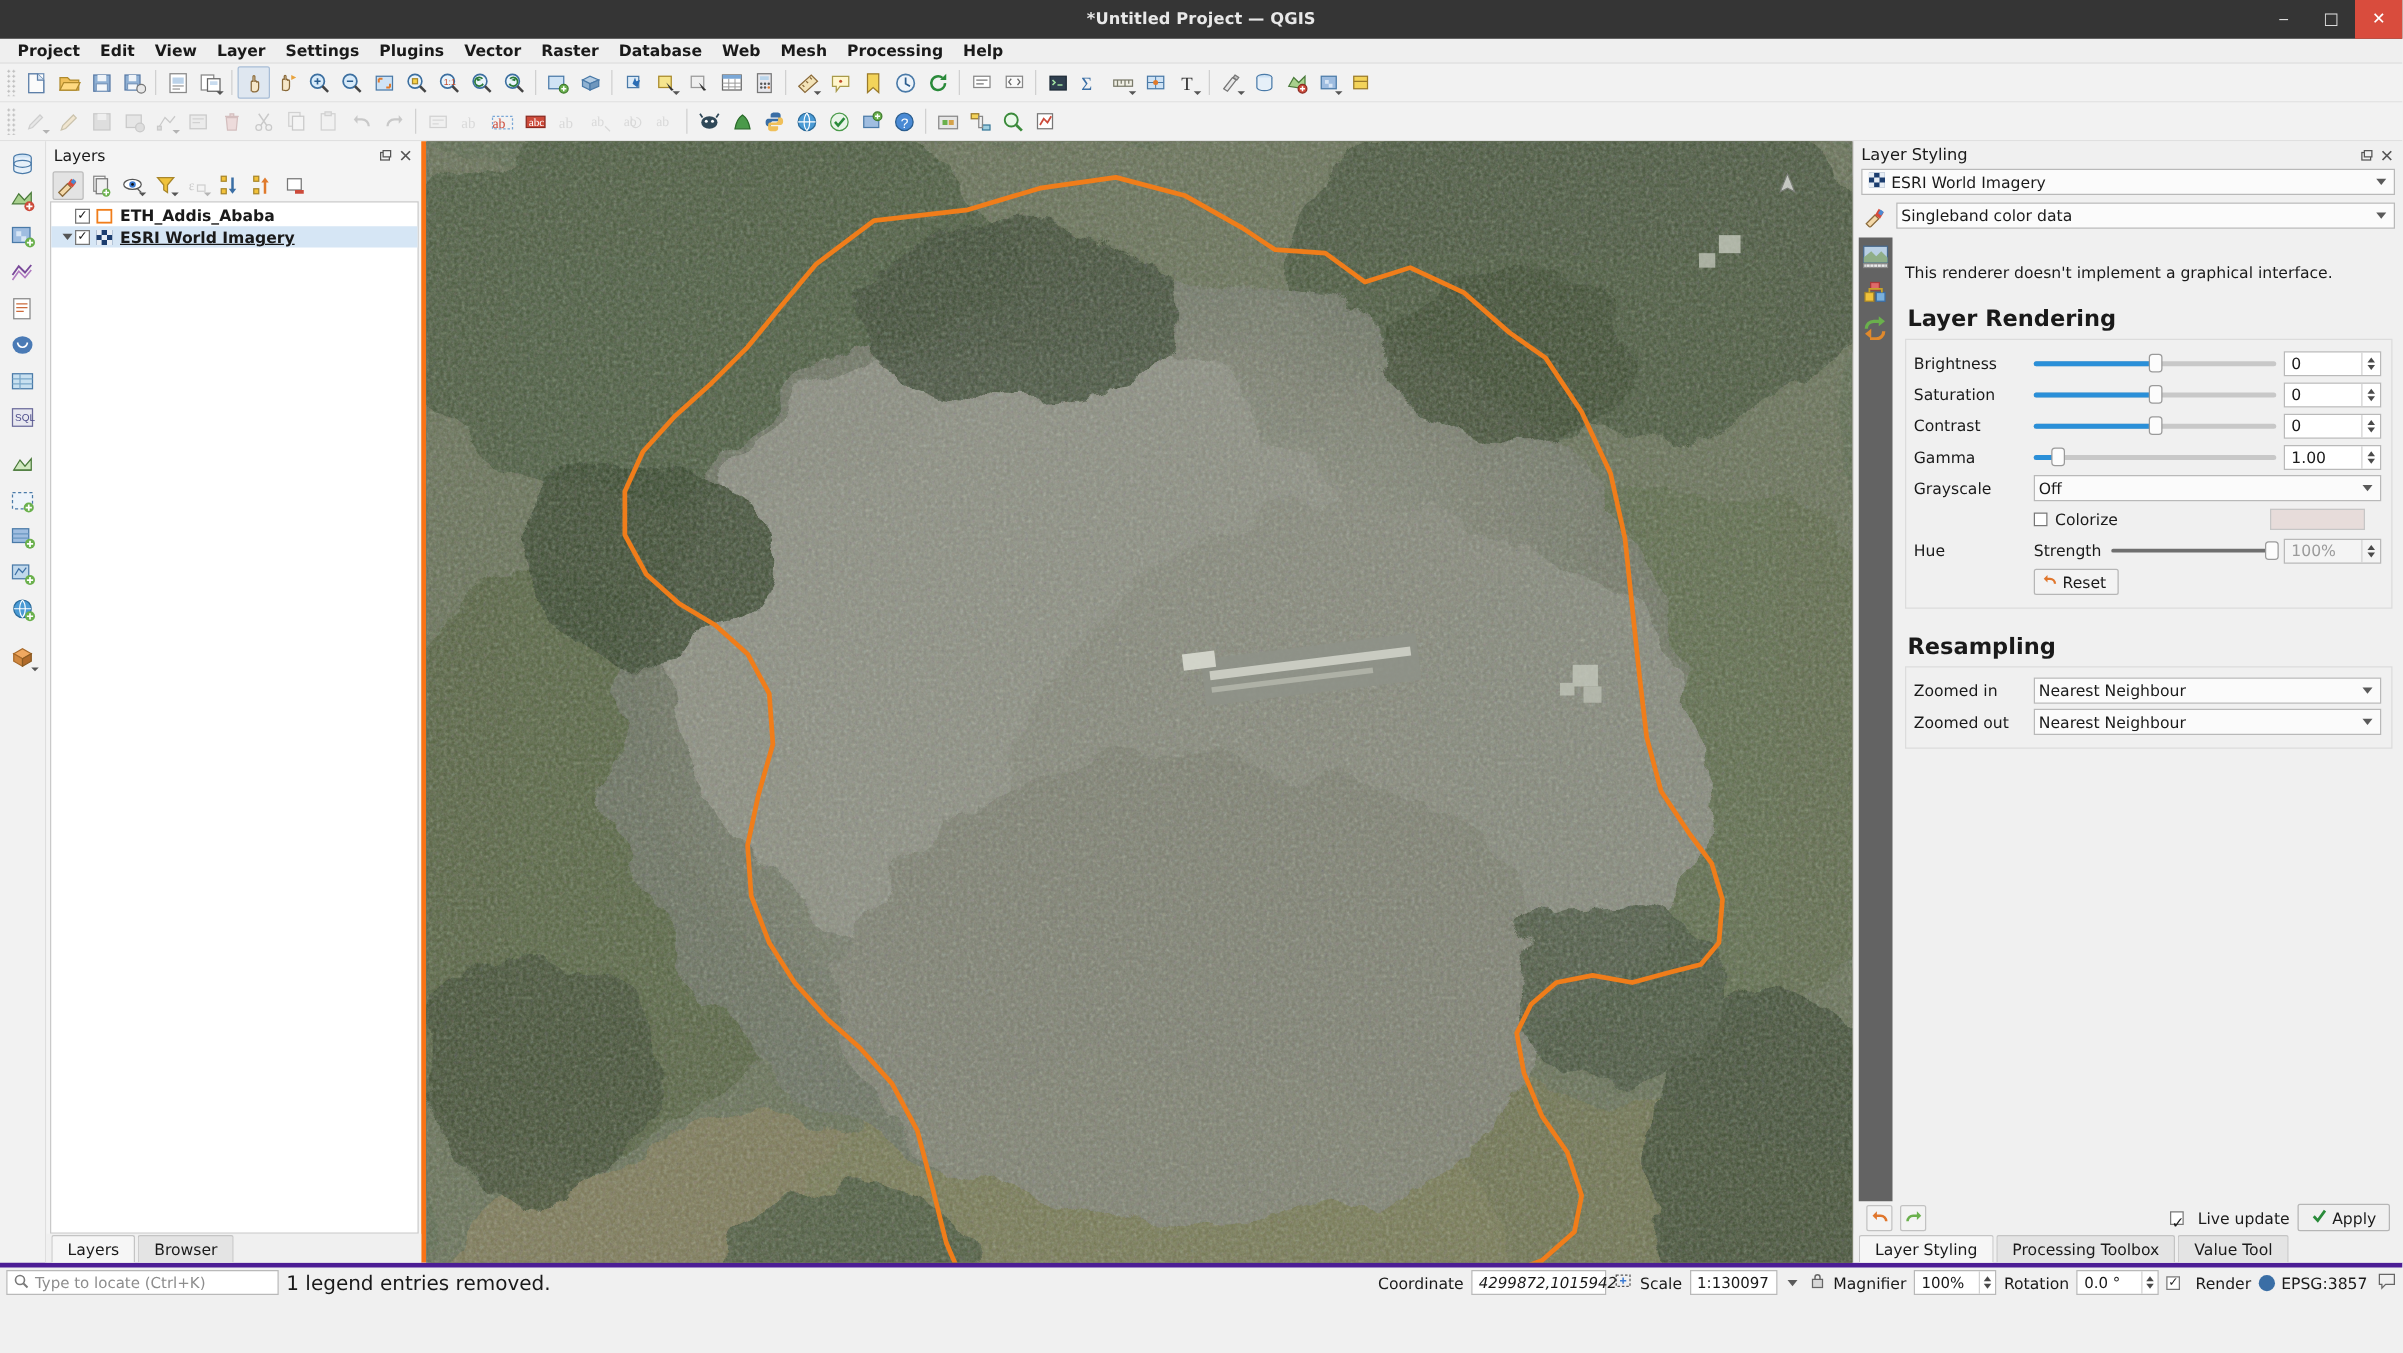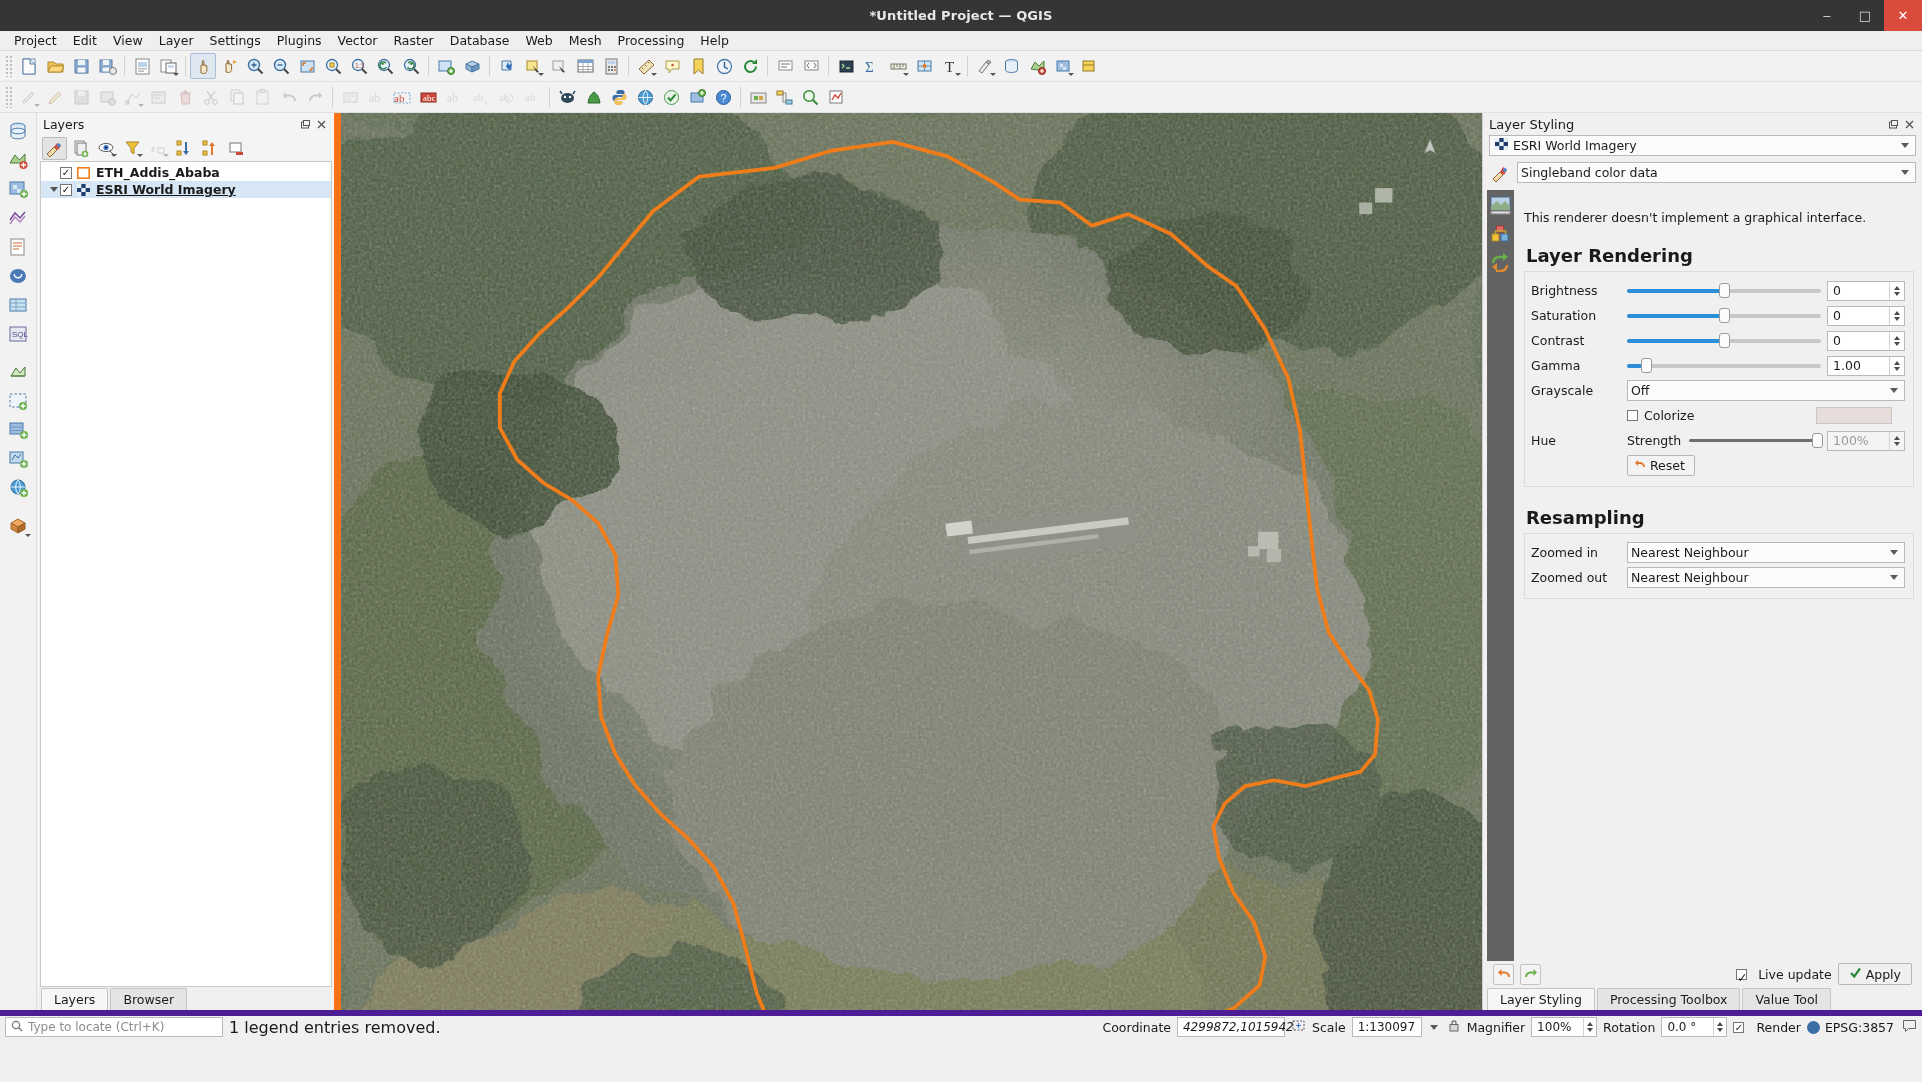--- a/index.html
+++ b/index.html
@@ -24,21 +24,21 @@
   .win-btns { position:absolute; right:0; top:0; height:31px; display:flex; }
   .win-btn { width:38px; height:31px; display:flex; align-items:center; justify-content:center;
              color:#dcdcdc; font-size:13px; }
   .win-btn.close { background:#d94c3d; color:#fff; }
 
   
   .menubar {
     height:20px; background:#efefef; border-bottom:1px solid #dcdcdc;
     display:flex; align-items:center; padding-left:6px; font-size:12.5px;
   }
-  .menu-item { padding:1px 8px; white-space:nowrap; }
+  .menu-item { padding:1px 8px; white-space:nowrap;font-weight:bold; }
 
   
   .toolbar {
     height:31px; background:#f2f2f2; border-bottom:1px solid #e0e0e0;
     display:flex; align-items:center; padding:0 2px; gap:0;
   }
   .tb-handle { width:8px; height:22px; margin:0 3px;
     background-image:radial-gradient(circle, #bdbdbd 1px, transparent 1px);
     background-size:4px 4px; }
   .tbtn { width:26px; height:26px; display:flex; align-items:center; justify-content:center;
@@ -53,21 +53,21 @@
   .main { display:flex; height:897px; }
 
   
   .vtoolbar { width:37px; background:#f2f2f2; border-right:1px solid #dedede;
               display:flex; flex-direction:column; align-items:center; padding-top:4px; gap:2px; }
   .vbtn { width:28px; height:27px; display:flex; align-items:center; justify-content:center; position:relative;}
   .vsep { height:7px; }
 
   
   .panel { width:304px; background:#f4f4f4; display:flex; flex-direction:column;
-           border-right:7px solid #f97316; }
+           border-right:4px solid #f97316; }
   .panel-title { height:22px; display:flex; align-items:center; padding:0 6px;
                  font-size:12.5px; position:relative; }
   .panel-title .ptitle { flex:1; }
   .pt-btn { width:13px;height:13px;display:flex;align-items:center;justify-content:center;margin-left:3px;}
   .panel-toolbar { height:26px; display:flex; align-items:center; padding:0 5px; gap:1px; }
   .pbtn { width:25px;height:23px;display:flex;align-items:center;justify-content:center;
           border:1px solid transparent;border-radius:2px;position:relative;}
   .pbtn.on { background:#e3e3e3; border-color:#bbb; }
   .layer-list { flex:1; background:#fff; border:1px solid #c9c9c9; margin:0 2px 0 3px; padding-top:2px;}
   .layer-row { display:flex; align-items:center; height:17px; padding-left:6px; font-size:12.5px; }
@@ -127,21 +127,21 @@
   .resetbtn { height:21px; border:1px solid #b6b6b6; background:#f3f3f3; display:inline-flex;
               align-items:center; gap:4px; padding:0 9px 0 6px; font-size:12.5px; border-radius:2px;}
   .sp-footer { height:26px; display:flex; align-items:center; padding:0 6px 0 6px; gap:6px; }
   .fbtn { width:21px;height:21px;border:1px solid #c2c2c2;background:#f3f3f3;border-radius:2px;
           display:flex;align-items:center;justify-content:center;}
   .applybtn { height:22px; border:1px solid #b6b6b6; background:#f0f0f0; display:flex; align-items:center;
               gap:4px; padding:0 10px; font-size:12.5px; border-radius:2px; }
   .livewrap { display:flex; align-items:center; gap:5px; font-size:12.5px; margin-left:auto;}
 
   
-  .statusbar { height:28px; background:#f0f0f0; border-top:6px solid #4c1d95;
+  .statusbar { height:28px; background:#f0f0f0; border-top:4px solid #4c1d95;
                display:flex; align-items:center; padding:0 5px; gap:6px; font-size:12px; }
   .locate { width:218px; height:20px; border:1px solid #b9b9b9; background:#fff;
             display:flex; align-items:center; padding:0 5px; gap:5px; color:#8d8d8d; font-size:12px;}
   .msg { font-size:16px; color:#1a1a1a; }
   .sb-field { height:20px; border:1px solid #b9b9b9; background:#fff; display:flex; align-items:center;
               padding:0 5px; font-size:12px; }
   .sb-label { font-size:12.5px; }
   .epsg { display:flex; align-items:center; gap:5px; }
   .globe { width:13px;height:13px;border-radius:50%;background:#3a6ea5; }
 </style>

